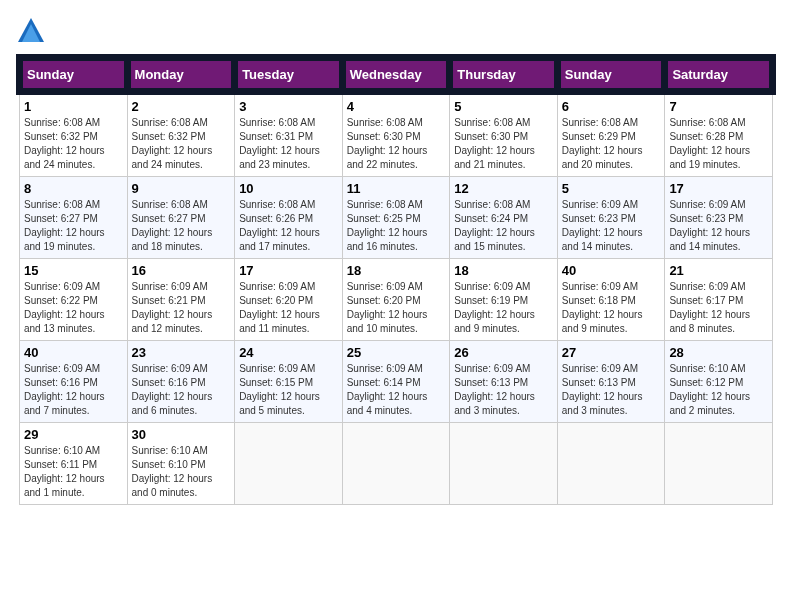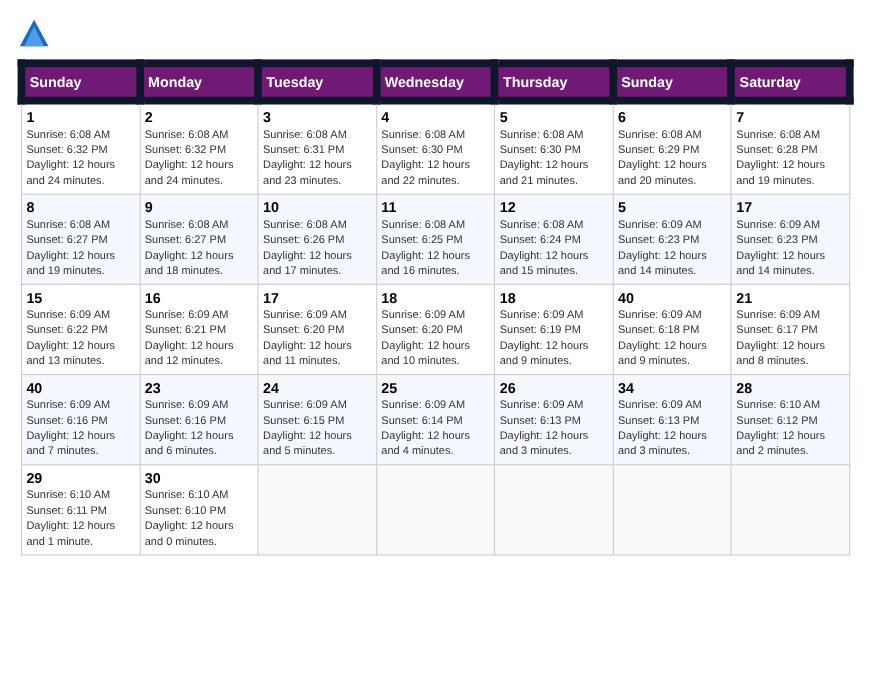--- a/index.html
+++ b/index.html
@@ -309,21 +309,21 @@
 and 4 minutes.</div>
         </td>
         <td>
           <span class="day-num">26</span>
           <div class="day-info" style="white-space: pre-line;">Sunrise: 6:09 AM
 Sunset: 6:13 PM
 Daylight: 12 hours
 and 3 minutes.</div>
         </td>
         <td>
-          <span class="day-num">34</span>
+          <span class="day-num">27</span>
           <div class="day-info" style="white-space: pre-line;">Sunrise: 6:09 AM
 Sunset: 6:13 PM
 Daylight: 12 hours
 and 3 minutes.</div>
         </td>
         <td>
           <span class="day-num">28</span>
           <div class="day-info" style="white-space: pre-line;">Sunrise: 6:10 AM
 Sunset: 6:12 PM
 Daylight: 12 hours

